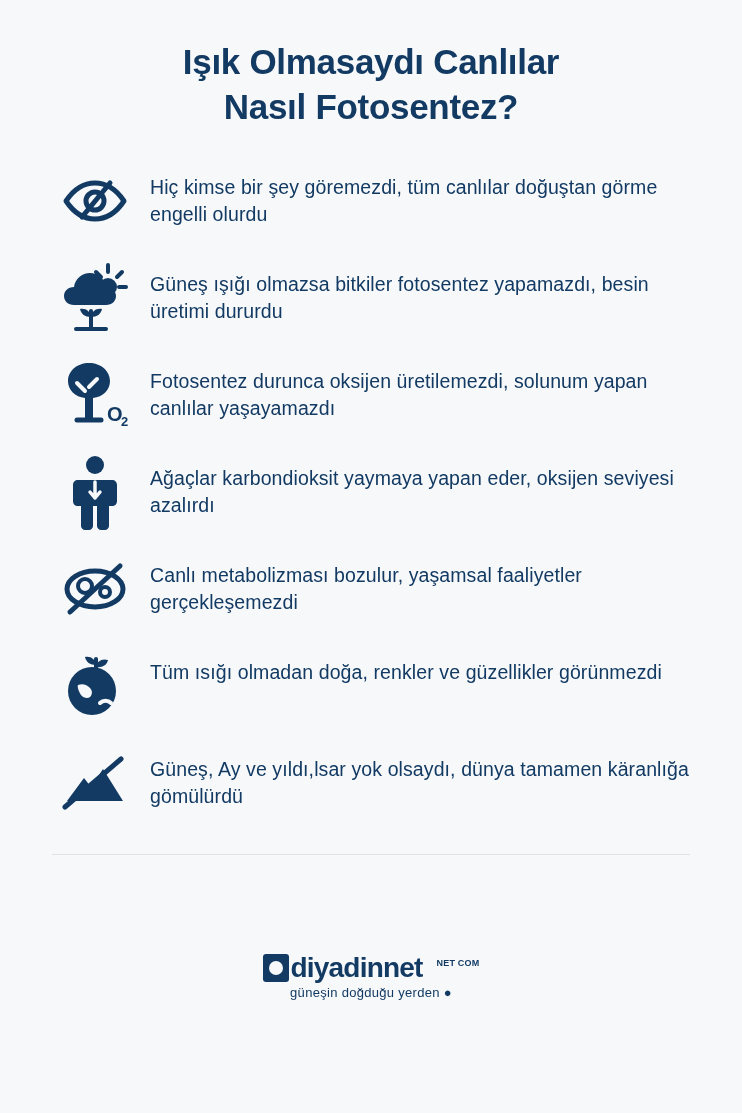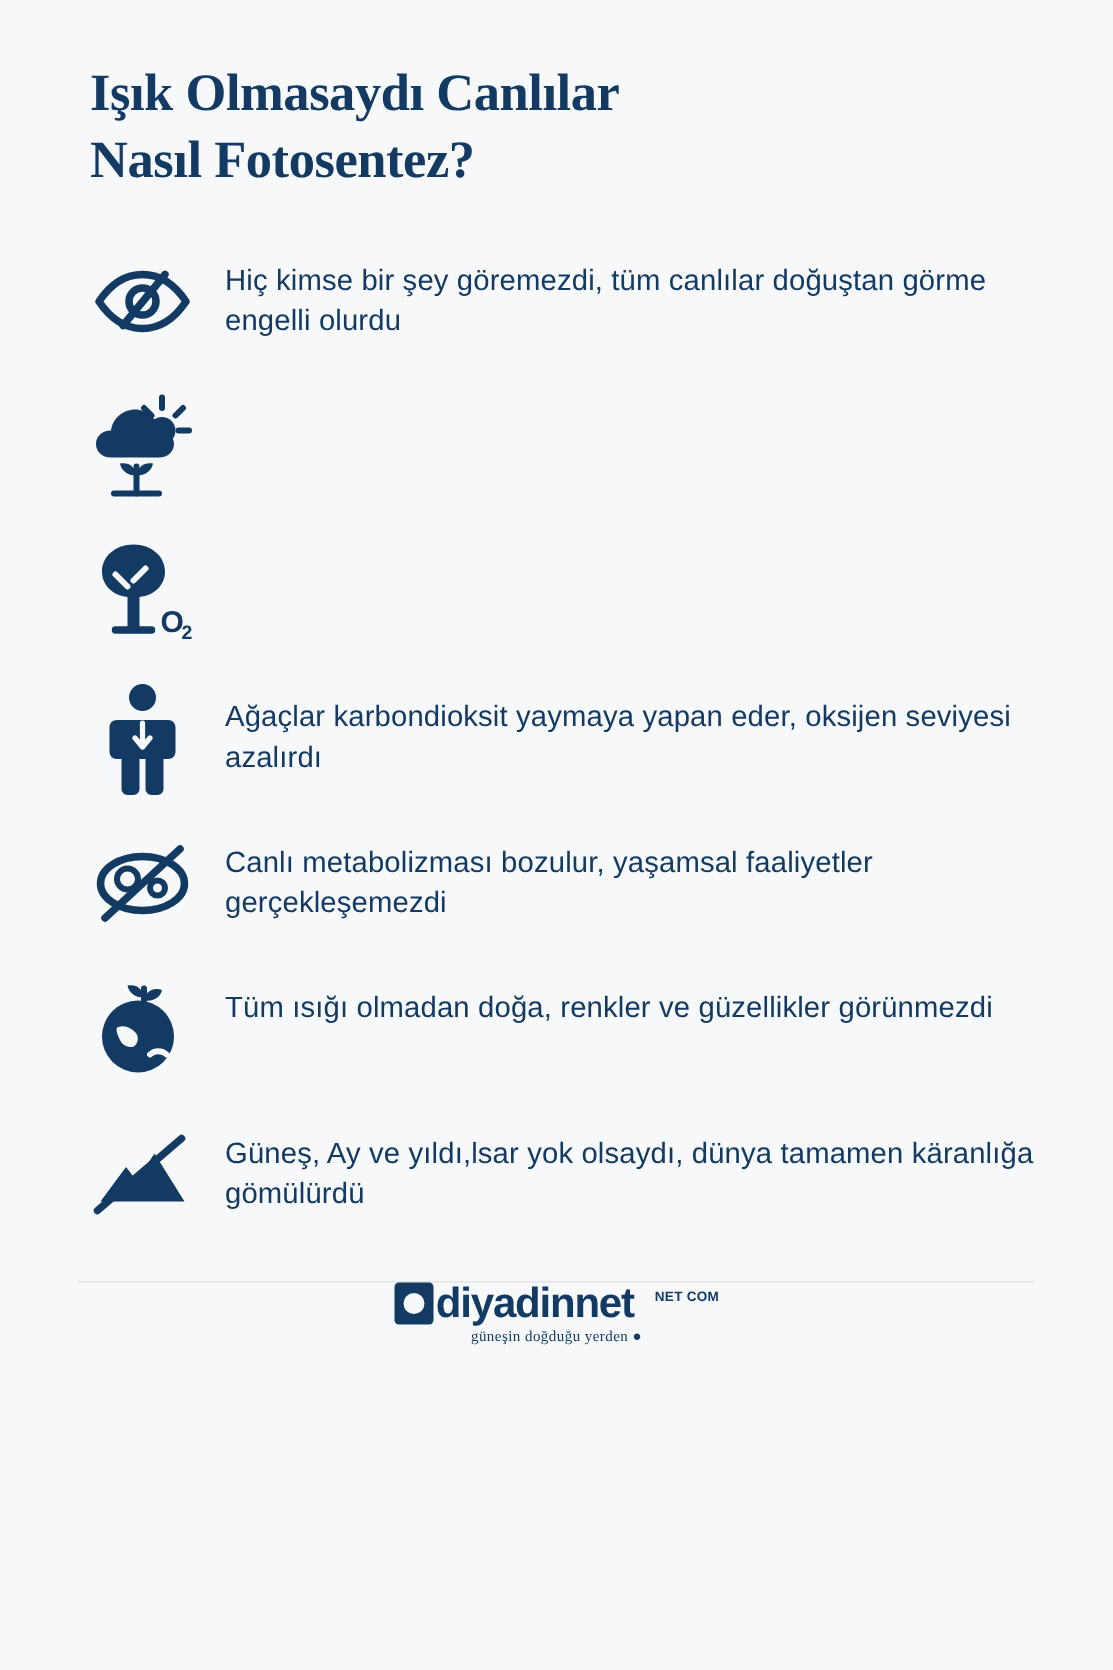--- a/index.html
+++ b/index.html
@@ -18,22 +18,21 @@
   .page {
     position: relative;
     width: 742px;
     height: 1113px;
     background: #f7f8fa;
     display: flex;
     flex-direction: column;
   }
   .title-block {
     padding: 40px 60px 6px 60px;
-    text-align: left;
-    font-family: Liberation Serif, serif;
+    text-align: center;
   }
   .title-line {
     font-size: 35px;
     font-weight: bold;
     line-height: 1.28;
     letter-spacing: -0.3px;
     color: #123a63;
   }
   .list {
     margin-top: 22px;
@@ -68,21 +67,21 @@
     letter-spacing: 0.1px;
   }
   .divider {
     margin: 26px 52px 0 52px;
     height: 1px;
     background: #dfe3e8;
   }
   .footer {
     flex: 1;
     display: flex;
-    align-items: flex-start;
+    align-items: center;
     justify-content: center;
     padding-bottom: 14px;
   }
   .logo {
     position: relative;
     display: inline-block;
     text-align: center;
   }
   .logo-main {
     display: flex;
@@ -118,24 +117,23 @@
     font-size: 9px;
     font-weight: bold;
     color: #123a63;
     line-height: 1;
     margin-left: 14px;
     margin-bottom: 14px;
     letter-spacing: 0.2px;
   }
   .logo-sub {
     margin-top: 3px;
-    font-size: 10px;
+    font-size: 13px;
     color: #123a63;
     letter-spacing: 0.3px;
-    font-family: Liberation Serif, serif;
   }
 </style>
 </head>
 <body>
 
 <div class="page">
 
   <div class="title-block">
     <div class="title-line">Işık Olmasaydı Canlılar</div>
     <div class="title-line">Nasıl Fotosentez?</div>
@@ -164,32 +162,34 @@
             <line x1="36" y1="11" x2="41" y2="16"></line>
           </g>
           <circle cx="48" cy="26" r="9" fill="#123a63"></circle>
           <path d="M14 44c-6 0-10-4-10-9s4-9 10-9c1-8 8-14 16-14s15 6 16 14c6 0 10 4 10 9s-4 9-10 9H14z" fill="#123a63"></path>
           <path d="M31 50v18" stroke="#123a63" stroke-width="4" stroke-linecap="round"></path>
           <path d="M31 56c-6 0-10-3-11-8 6-1 10 2 11 8z" fill="#123a63"></path>
           <path d="M31 56c6 0 10-3 11-8-6-1-10 2-11 8z" fill="#123a63"></path>
           <path d="M16 68h30" stroke="#123a63" stroke-width="4" stroke-linecap="round"></path>
         </svg>
       </div>
+      <div class="row-text">Güneş ışığı olmazsa bitkiler fotosentez yapamazdı, besin üretimi dururdu</div>
     </div>
 
     <div class="row">
       <div class="icon-cell">
         <svg width="72" height="76" viewBox="0 0 72 76" fill="none">
           <path d="M30 6c12 0 21 8 21 18 0 9-7 16-17 17v22h-8V41C16 40 9 33 9 24 9 14 18 6 30 6z" fill="#123a63"></path>
           <path d="M26 34l-8-8M30 30l8-8" stroke="#f7f8fa" stroke-width="4" stroke-linecap="round"></path>
           <path d="M18 63h24" stroke="#123a63" stroke-width="5" stroke-linecap="round"></path>
           <text x="48" y="64" font-family="Liberation Sans, sans-serif" font-size="20" font-weight="bold" fill="#123a63">O</text>
           <text x="62" y="69" font-family="Liberation Sans, sans-serif" font-size="13" font-weight="bold" fill="#123a63">2</text>
         </svg>
       </div>
+      <div class="row-text">Fotosentez durunca oksijen üretilemezdi, solunum yapan canlılar yaşayamazdı</div>
     </div>
 
     <div class="row">
       <div class="icon-cell">
         <svg width="60" height="76" viewBox="0 0 60 76" fill="none">
           <circle cx="30" cy="11" r="9" fill="#123a63"></circle>
           <path d="M13 26h34c3 0 5 2 5 5v16c0 3-2 5-5 5h-3v20c0 2-2 4-4 4h-4c-2 0-4-2-4-4V52h-4v20c0 2-2 4-4 4h-4c-2 0-4-2-4-4V52h-3c-3 0-5-2-5-5V31c0-3 2-5 5-5z" fill="#123a63"></path>
           <path d="M30 28v16M30 44l-5-6M30 44l5-6" stroke="#f7f8fa" stroke-width="3.5" stroke-linecap="round"></path>
         </svg>
       </div>

